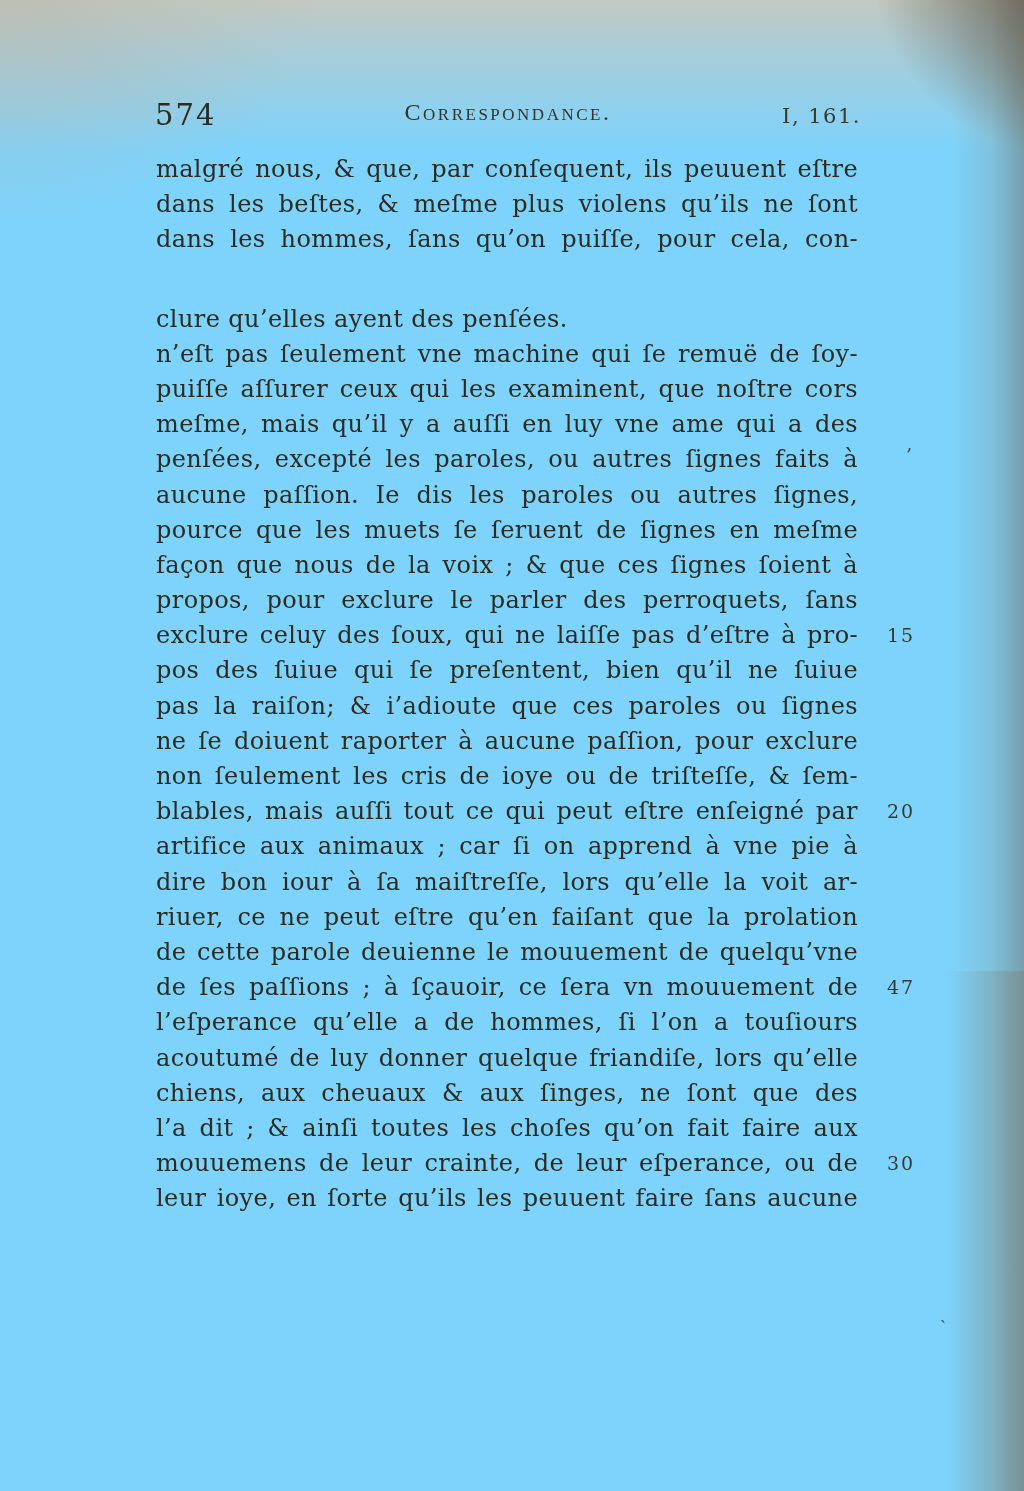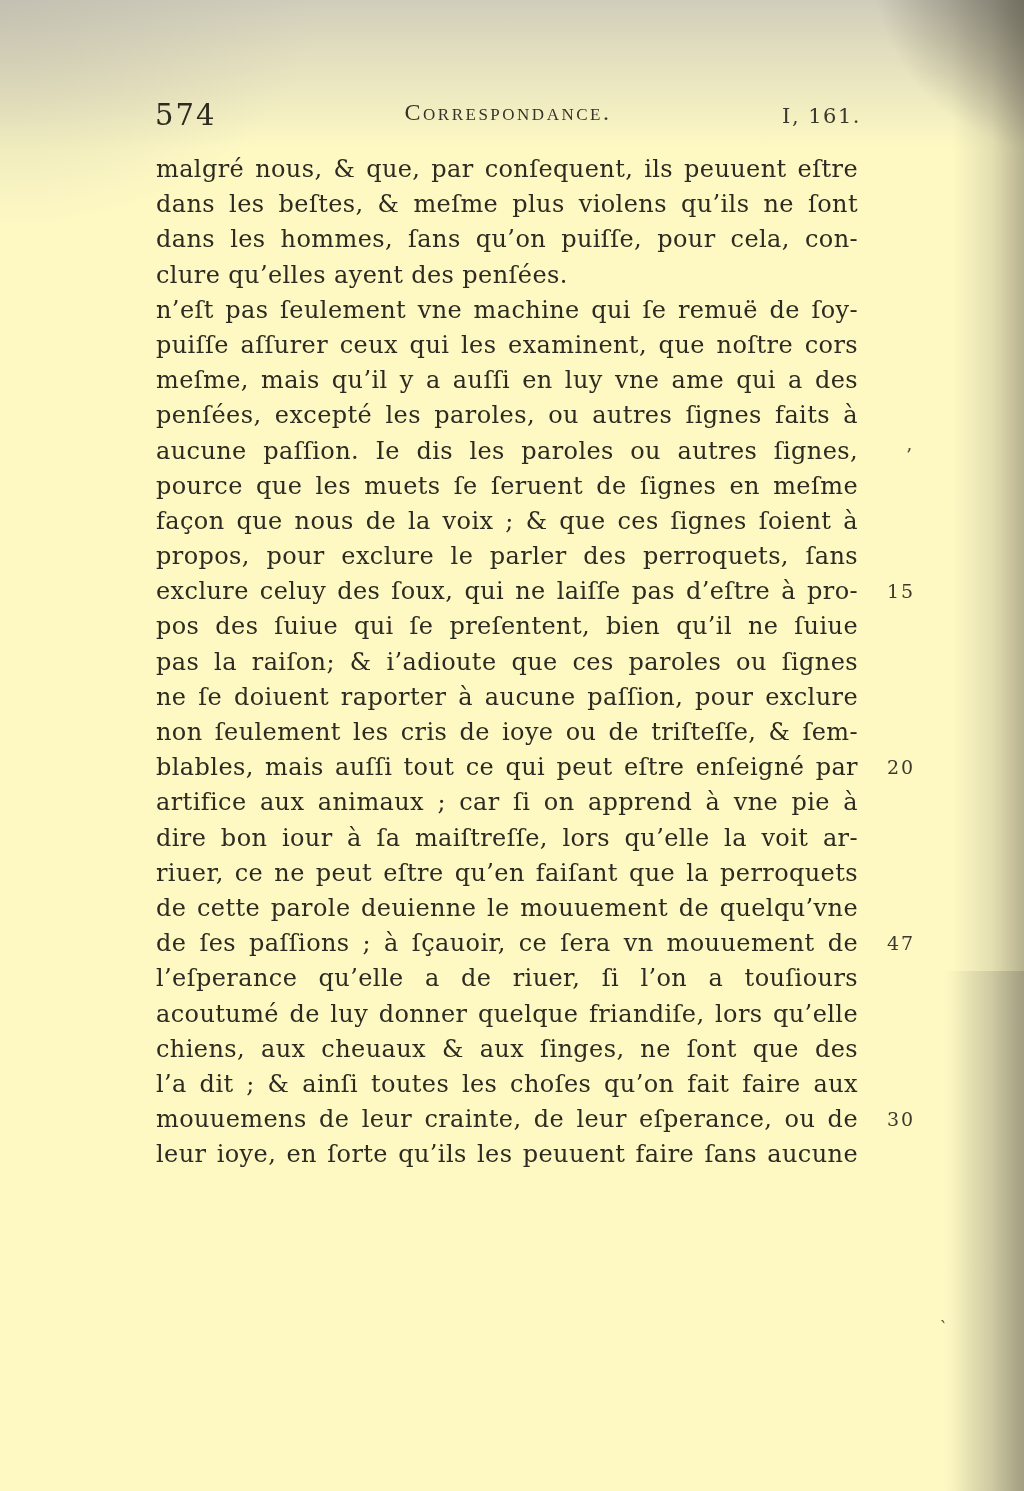--- a/index.html
+++ b/index.html
@@ -1,20 +1,20 @@
 <!DOCTYPE html>
 <html><head>
 <meta charset="utf-8">
 <style>
   html,body { margin:0; padding:0; background:#6a675c; }
   .page {
     position:relative;
     width:1024px; height:1491px;
     margin:0 auto;
-    background:#fef9c3;
+    background:#7dd3fc;
     overflow:hidden;
     font-family:"DejaVu Serif","Liberation Serif",serif;
     color:#2d2b21;
   }
   
   .shade { position:absolute; pointer-events:none; }
   .shade-top {
     top:0; left:0; right:0; height:150px;
     background:linear-gradient(to bottom, rgba(203,200,187,0.9) 0%, rgba(203,200,187,0.55) 35%, rgba(203,200,187,0) 100%);
   }
@@ -60,21 +60,21 @@
   }
   .line {
     position:relative;
     height:35.2px; line-height:35.2px;
     font-size:24px;
     letter-spacing:0.4px;
     text-align:justify;
     text-align-last:justify;
     white-space:normal;
   }
-  .line.endpara { text-align:center; text-align-last:left; }
+  .line.endpara { text-align:center; text-align-last:left;margin-top:44px; }
   .line.indent { text-indent:33px; }
   .margin-num {
     position:absolute; left:731px; top:0; width:60px;
     font-size:19px; line-height:35.2px; letter-spacing:2px;
     color:#3b382c;
     text-align:left;
     text-align-last:left;
   }
   
   .speck { position:absolute; color:#4d4a3d; font-size:19px; line-height:19px; }
@@ -112,24 +112,24 @@
       <div class="line">façon que nous de la voix ; &amp; que ces ſignes ſoient à</div>
       <div class="line">propos, pour exclure le parler des perroquets, ſans</div>
       <div class="line">exclure celuy des ſoux, qui ne laiſſe pas d’eſtre à pro-<span class="margin-num">15</span></div>
       <div class="line">pos des ſuiue qui ſe preſentent, bien qu’il ne ſuiue</div>
       <div class="line">pas la raiſon; &amp; i’adioute que ces paroles ou ſignes</div>
       <div class="line">ne ſe doiuent raporter à aucune paſſion, pour exclure</div>
       <div class="line">non ſeulement les cris de ioye ou de triſteſſe, &amp; ſem-</div>
       <div class="line">blables, mais auſſi tout ce qui peut eſtre enſeigné par<span class="margin-num">20</span></div>
       <div class="line">artifice aux animaux ; car ſi on apprend à vne pie à</div>
       <div class="line">dire bon iour à ſa maiſtreſſe, lors qu’elle la voit ar-</div>
-      <div class="line">riuer, ce ne peut eſtre qu’en faiſant que la perroquets</div>
+      <div class="line">riuer, ce ne peut eſtre qu’en faiſant que la prolation</div>
       <div class="line">de cette parole deuienne le mouuement de quelqu’vne</div>
       <div class="line">de ſes paſſions ; à ſçauoir, ce ſera vn mouuement de<span class="margin-num">47</span></div>
-      <div class="line">l’eſperance qu’elle a de riuer, ſi l’on a touſiours</div>
+      <div class="line">l’eſperance qu’elle a de hommes, ſi l’on a touſiours</div>
       <div class="line">acoutumé de luy donner quelque friandiſe, lors qu’elle</div>
       <div class="line">chiens, aux cheuaux &amp; aux ſinges, ne ſont que des</div>
       <div class="line">l’a dit ; &amp; ainſi toutes les choſes qu’on fait faire aux</div>
       <div class="line">mouuemens de leur crainte, de leur eſperance, ou de<span class="margin-num">30</span></div>
       <div class="line">leur ioye, en ſorte qu’ils les peuuent faire ſans aucune</div>
     </div>
 
   <span class="speck speck-1">’</span>
   <span class="speck speck-2">ˎ</span>
 

